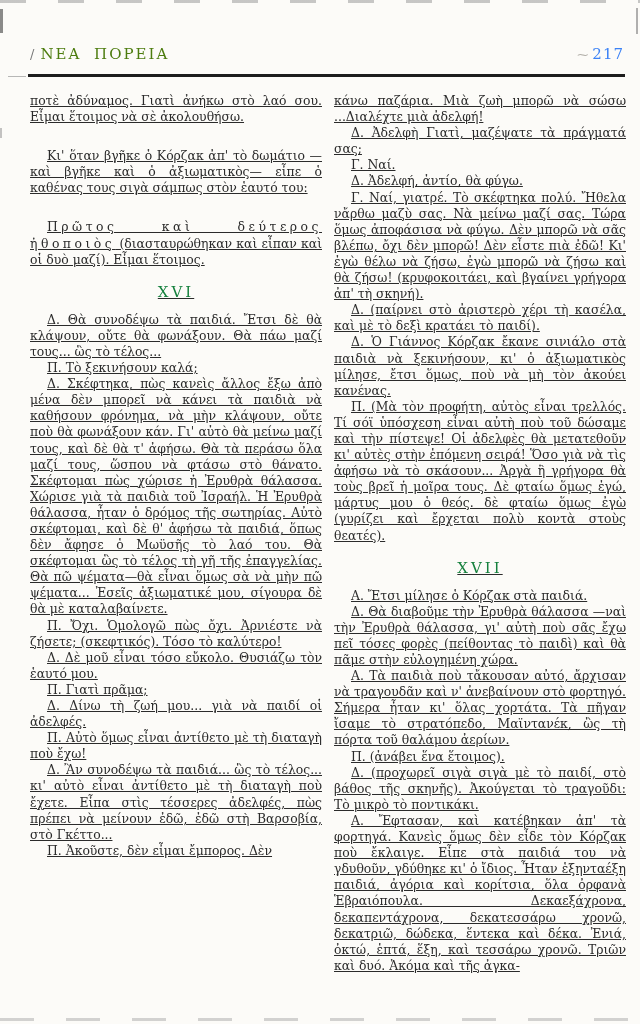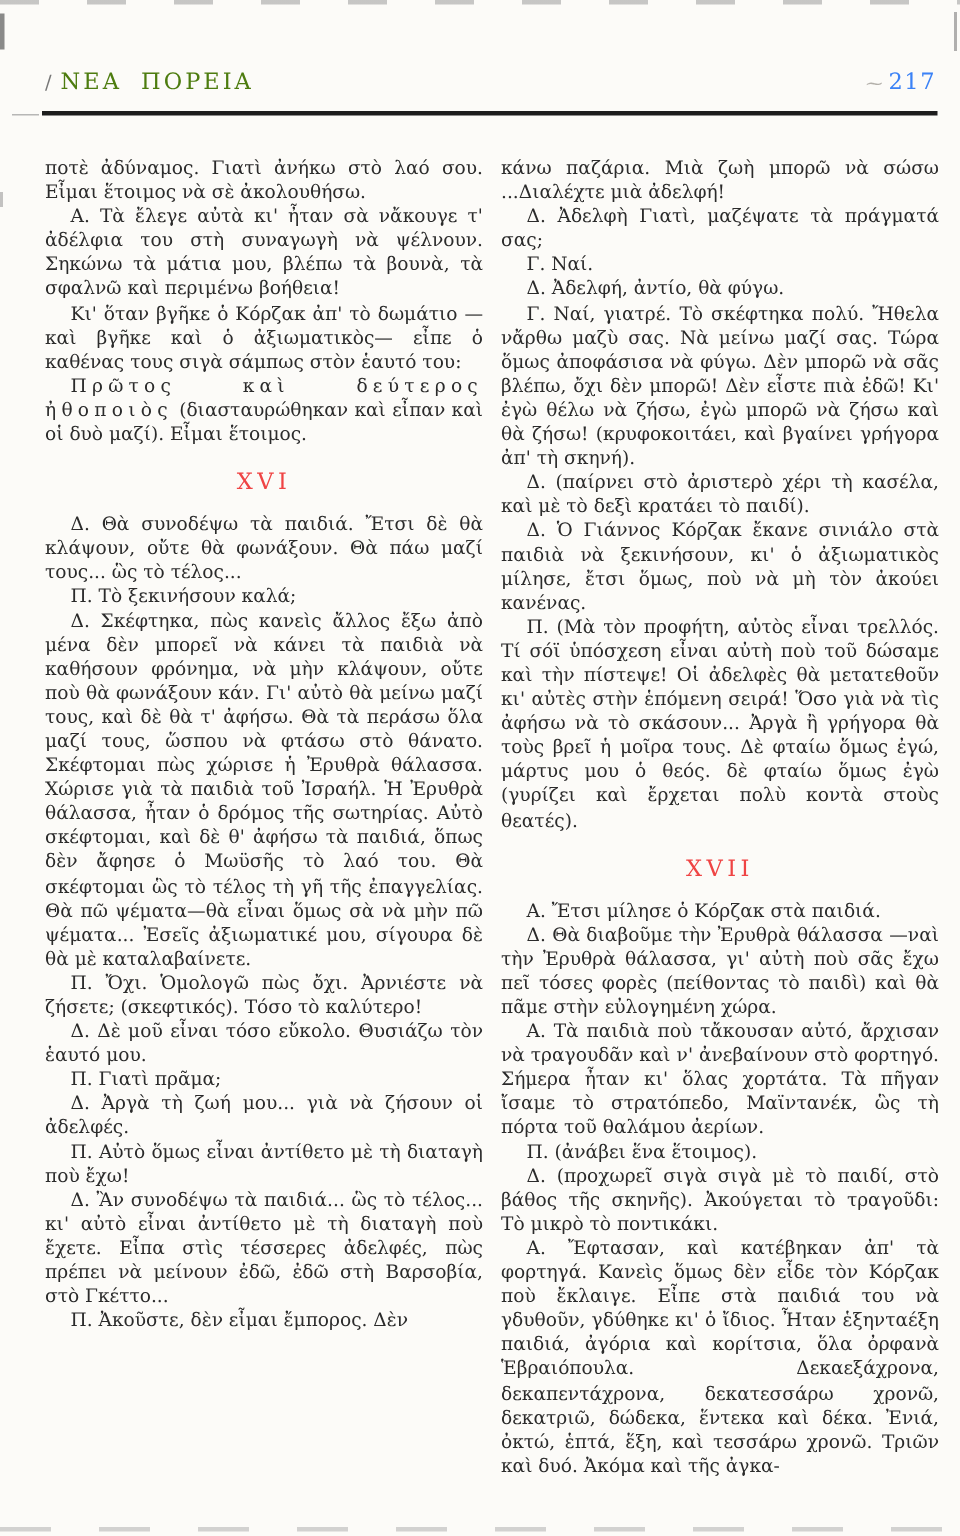--- a/index.html
+++ b/index.html
@@ -38,33 +38,33 @@
   .page-number-mark{color:#b3b0aa;font-size:11px;margin-right:4px;}
   .header-rule{
     position:absolute;top:74px;left:28px;width:597px;height:3px;background:#1d1d1d;
   }
   .header-rule-lead{
     position:absolute;top:76px;left:8px;width:18px;height:1px;background:#9a9a9a;opacity:.7;
   }
 
   
   .text-body{
-    position:absolute;top:104px;left:30px;width:596px;
-    display:flex;gap:12px;
+    position:absolute;top:93px;left:30px;width:596px;
+    display:flex;gap:12px;text-decoration:underline;
   }
   .text-column{width:292px;}
   .para{
     margin:0;font-size:12.4px;line-height:16.1px;
     text-align:justify;
   }
   .para.indent{text-indent:17px;}
-  .para.gap{margin-top:0;}
+  .para.gap{margin-top:23px;}
   .spaced{letter-spacing:3.5px;word-spacing:7px;}
   .section-heading{
-    text-align:center;font-size:15px;letter-spacing:3px;color:#ef4444;
+    text-align:center;font-size:15px;letter-spacing:3px;color:#15803d;
     margin:15px 0 11px 0;line-height:18px;
   }
 </style>
 </head>
 <body>
 
 <div class="edge-dashes-top"></div>
 <div class="edge-dashes-bottom"></div>
 <div class="edge-mark-left-top"></div>
 <div class="edge-mark-left-mid"></div>
@@ -77,31 +77,30 @@
   <div>
     <span class="page-number-mark">⁓</span><span class="page-number">217</span>
   </div>
 </div>
 <div class="header-rule-lead"></div>
 <div class="header-rule"></div>
 
 <div class="text-body">
   <div class="text-column" id="col-left">
       <p class="para">ποτὲ ἀδύναμος. Γιατὶ ἀνήκω στὸ λαό σου. Εἶμαι ἕτοιμος νὰ σὲ ἀκολουθήσω.</p>
-      <p class="para indent">Α. Τὰ ἔλεγε αὐτὰ κι' ἦταν σὰ νἄκουγε τ' ἀδέλφια του στὴ συναγωγὴ νὰ ψέλνουν. Σηκώνω τὰ μάτια μου, βλέπω τὰ βουνὰ, τὰ σφαλνῶ καὶ περιμένω βοήθεια!</p>
       <p class="para indent gap">Κι' ὅταν βγῆκε ὁ Κόρζακ ἀπ' τὸ δωμάτιο —καὶ βγῆκε καὶ ὁ ἀξιωματικὸς— εἶπε ὁ καθένας τους σιγὰ σάμπως στὸν ἑαυτό του:</p>
       <p class="para indent gap"><span class="spaced">Πρῶτος καὶ δεύτερος ἠθοποιὸς</span> (διασταυρώθηκαν καὶ εἶπαν καὶ οἱ δυὸ μαζί). Εἶμαι ἕτοιμος.</p>
       <div class="section-heading">XVI</div>
       <p class="para indent">Δ. Θὰ συνοδέψω τὰ παιδιά. Ἔτσι δὲ θὰ κλάψουν, οὔτε θὰ φωνάξουν. Θὰ πάω μαζί τους... ὣς τὸ τέλος...</p>
       <p class="para indent">Π. Τὸ ξεκινήσουν καλά;</p>
       <p class="para indent">Δ. Σκέφτηκα, πὼς κανεὶς ἄλλος ἔξω ἀπὸ μένα δὲν μπορεῖ νὰ κάνει τὰ παιδιὰ νὰ καθήσουν φρόνημα, νὰ μὴν κλάψουν, οὔτε ποὺ θὰ φωνάξουν κάν. Γι' αὐτὸ θὰ μείνω μαζί τους, καὶ δὲ θὰ τ' ἀφήσω. Θὰ τὰ περάσω ὅλα μαζί τους, ὥσπου νὰ φτάσω στὸ θάνατο. Σκέφτομαι πὼς χώρισε ἡ Ἐρυθρὰ θάλασσα. Χώρισε γιὰ τὰ παιδιὰ τοῦ Ἰσραήλ. Ἡ Ἐρυθρὰ θάλασσα, ἦταν ὁ δρόμος τῆς σωτηρίας. Αὐτὸ σκέφτομαι, καὶ δὲ θ' ἀφήσω τὰ παιδιά, ὅπως δὲν ἄφησε ὁ Μωϋσῆς τὸ λαό του. Θὰ σκέφτομαι ὣς τὸ τέλος τὴ γῆ τῆς ἐπαγγελίας. Θὰ πῶ ψέματα—θὰ εἶναι ὅμως σὰ νὰ μὴν πῶ ψέματα... Ἐσεῖς ἀξιωματικέ μου, σίγουρα δὲ θὰ μὲ καταλαβαίνετε.</p>
       <p class="para indent">Π. Ὄχι. Ὁμολογῶ πὼς ὄχι. Ἀρνιέστε νὰ ζήσετε; (σκεφτικός). Τόσο τὸ καλύτερο!</p>
       <p class="para indent">Δ. Δὲ μοῦ εἶναι τόσο εὔκολο. Θυσιάζω τὸν ἑαυτό μου.</p>
       <p class="para indent">Π. Γιατὶ πρᾶμα;</p>
-      <p class="para indent">Δ. Ἀργὰ τὴ ζωή μου... γιὰ νὰ ζήσουν οἱ ἀδελφές.</p>
+      <p class="para indent">Δ. Δίνω τὴ ζωή μου... γιὰ νὰ παιδί οἱ ἀδελφές.</p>
       <p class="para indent">Π. Αὐτὸ ὅμως εἶναι ἀντίθετο μὲ τὴ διαταγὴ ποὺ ἔχω!</p>
       <p class="para indent">Δ. Ἂν συνοδέψω τὰ παιδιά... ὣς τὸ τέλος... κι' αὐτὸ εἶναι ἀντίθετο μὲ τὴ διαταγὴ ποὺ ἔχετε. Εἶπα στὶς τέσσερες ἀδελφές, πὼς πρέπει νὰ μείνουν ἐδῶ, ἐδῶ στὴ Βαρσοβία, στὸ Γκέττο...</p>
       <p class="para indent">Π. Ἀκοῦστε, δὲν εἶμαι ἔμπορος. Δὲν</p>
     </div>
   <div class="text-column" id="col-right">
       <p class="para">κάνω παζάρια. Μιὰ ζωὴ μπορῶ νὰ σώσω ...Διαλέχτε μιὰ ἀδελφή!</p>
       <p class="para indent">Δ. Ἀδελφὴ Γιατὶ, μαζέψατε τὰ πράγματά σας;</p>
       <p class="para indent">Γ. Ναί.</p>
       <p class="para indent">Δ. Ἀδελφή, ἀντίο, θὰ φύγω.</p>
       <p class="para indent">Γ. Ναί, γιατρέ. Τὸ σκέφτηκα πολύ. Ἤθελα νἄρθω μαζὺ σας. Νὰ μείνω μαζί σας. Τώρα ὅμως ἀποφάσισα νὰ φύγω. Δὲν μπορῶ νὰ σᾶς βλέπω, ὄχι δὲν μπορῶ! Δὲν εἶστε πιὰ ἐδῶ! Κι' ἐγὼ θέλω νὰ ζήσω, ἐγὼ μπορῶ νὰ ζήσω καὶ θὰ ζήσω! (κρυφοκοιτάει, καὶ βγαίνει γρήγορα ἀπ' τὴ σκηνή).</p>

